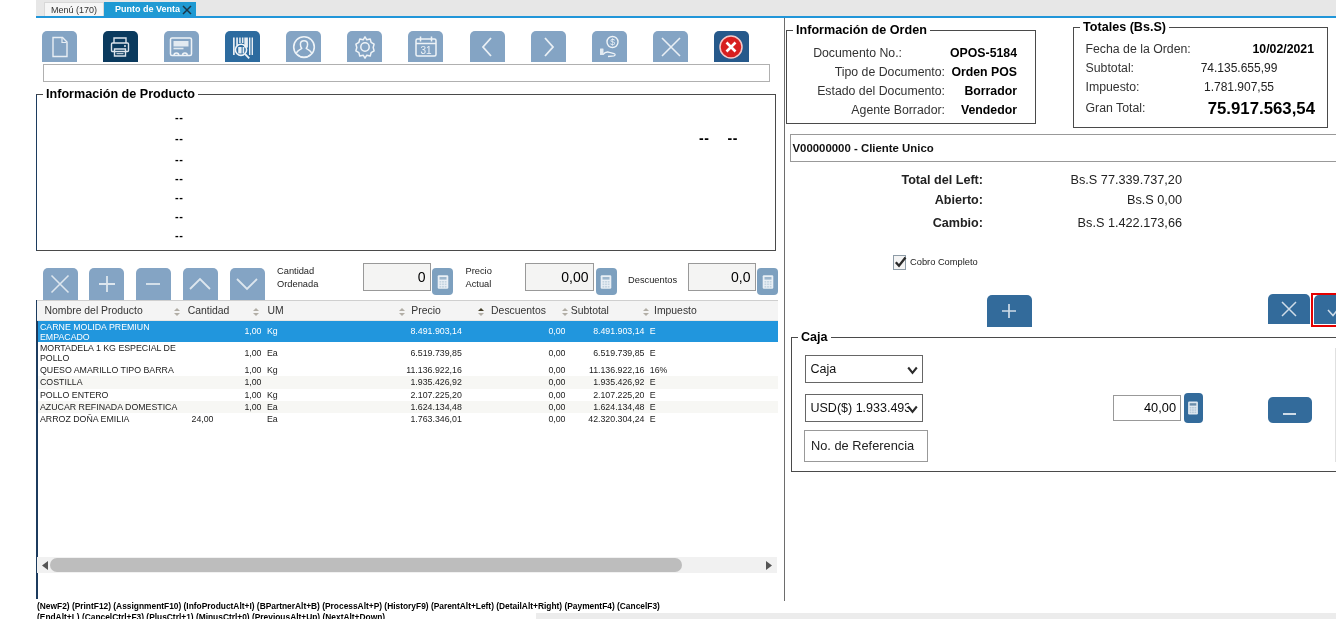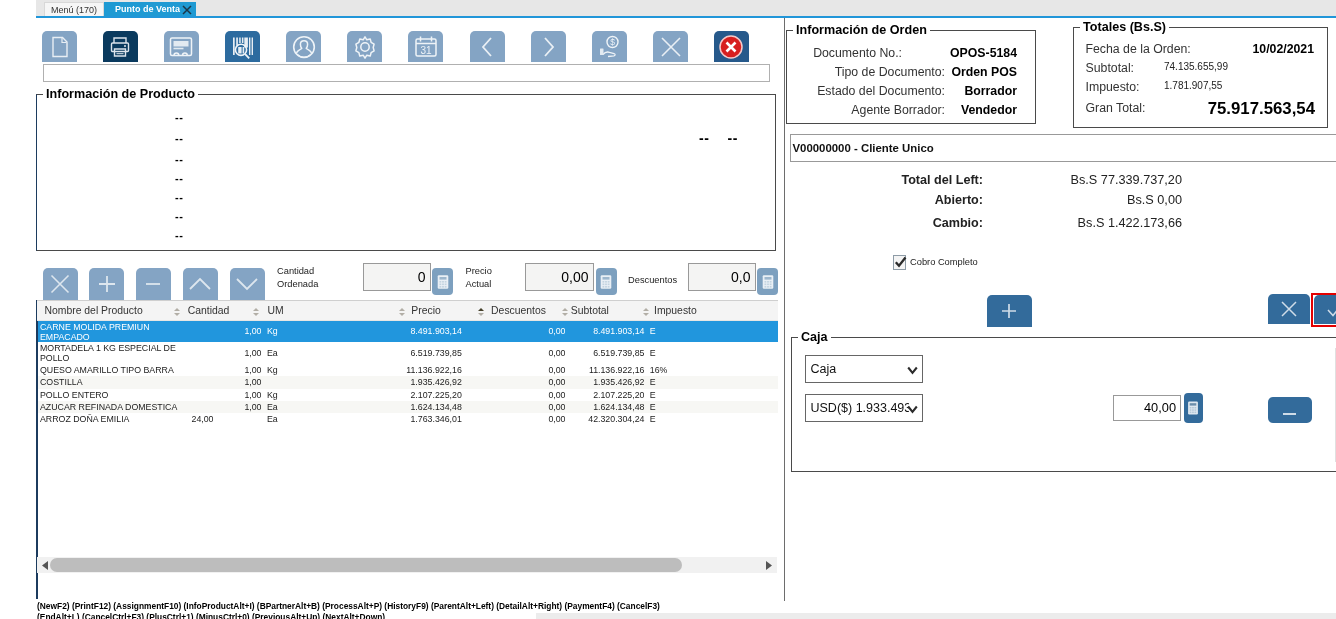--- a/index.html
+++ b/index.html
@@ -77,21 +77,21 @@
 
 
 #fs-orden { left:750px; top:23px; width:250px; height:101px; }
 #fs-tot { left:1037px; top:20px; width:255px; height:108px; }
 #fs-caja { left:755px; top:330px; width:561px; height:142px; }
 
 .rlab { position:absolute; font-size:12.3px; color:#333; white-space:nowrap; }
 .rlabr { position:absolute; font-size:12.3px; color:#333; white-space:nowrap; text-align:right; }
 .rval { position:absolute; font-size:12.3px; font-weight:bold; color:#000;
   text-align:right; white-space:nowrap; }
-.rnum { position:absolute; font-size:10px; color:#222; text-align:left; white-space:nowrap; }
+.rnum { position:absolute; font-size:12px; color:#222; text-align:center; white-space:nowrap; }
 
 #cust { position:absolute; left:754px; top:134px; width:550px; height:28px;
   border:1px solid #999; font-size:11.4px; font-weight:bold; color:#111;
   line-height:26px; padding-left:1.5px; background:#fff; }
 
 .payl { position:absolute; font-size:12.6px; font-weight:bold; color:#222;
   text-align:right; white-space:nowrap; }
 .payv { position:absolute; font-size:12.7px; color:#222; text-align:right; white-space:nowrap; }
 
 
@@ -493,20 +493,21 @@
 
 <fieldset id="fs-caja">
       <legend>Caja</legend>
     </fieldset>
 <div class="sel2" style="left:768.5px; top:355px; width:118px">Caja<svg class="chev" width="11" height="9" viewBox="0 0 11 9">
         <path d="M1.2 1.5 L5.5 6.8 L9.8 1.5" stroke="#2b2b2b" stroke-width="2.1" fill="none"></path>
       </svg></div>
 <div class="sel2" style="left:768.5px; top:394px; width:118px">USD($) 1.933.493<div class="cover" style="width:13px"></div><svg class="chev" width="11" height="9" viewBox="0 0 11 9">
         <path d="M1.2 1.5 L5.5 6.8 L9.8 1.5" stroke="#2b2b2b" stroke-width="2.1" fill="none"></path>
       </svg></div>
+<div id="ref">No. de Referencia</div>
 <div id="amt">40,00</div>
 <div class="calc" style="left:1147.5px; top:393px; width:19.5px; height:30px; background:#336b9b">
       <svg width="11" height="14" viewBox="0 0 11 14">
         <rect x="0.6" y="0.6" width="9.8" height="12.8" rx="1.2" fill="#dfe8f0"></rect>
         <rect x="2.2" y="2.2" width="6.6" height="2.4" fill="#6c8eab"></rect>
         <g fill="#b4c8d8">
           <rect x="2.2" y="6" width="1.7" height="1.5"></rect>
           <rect x="4.6" y="6" width="1.7" height="1.5"></rect>
           <rect x="7" y="6" width="1.7" height="1.5"></rect>
           <rect x="2.2" y="8.3" width="1.7" height="1.5"></rect>

